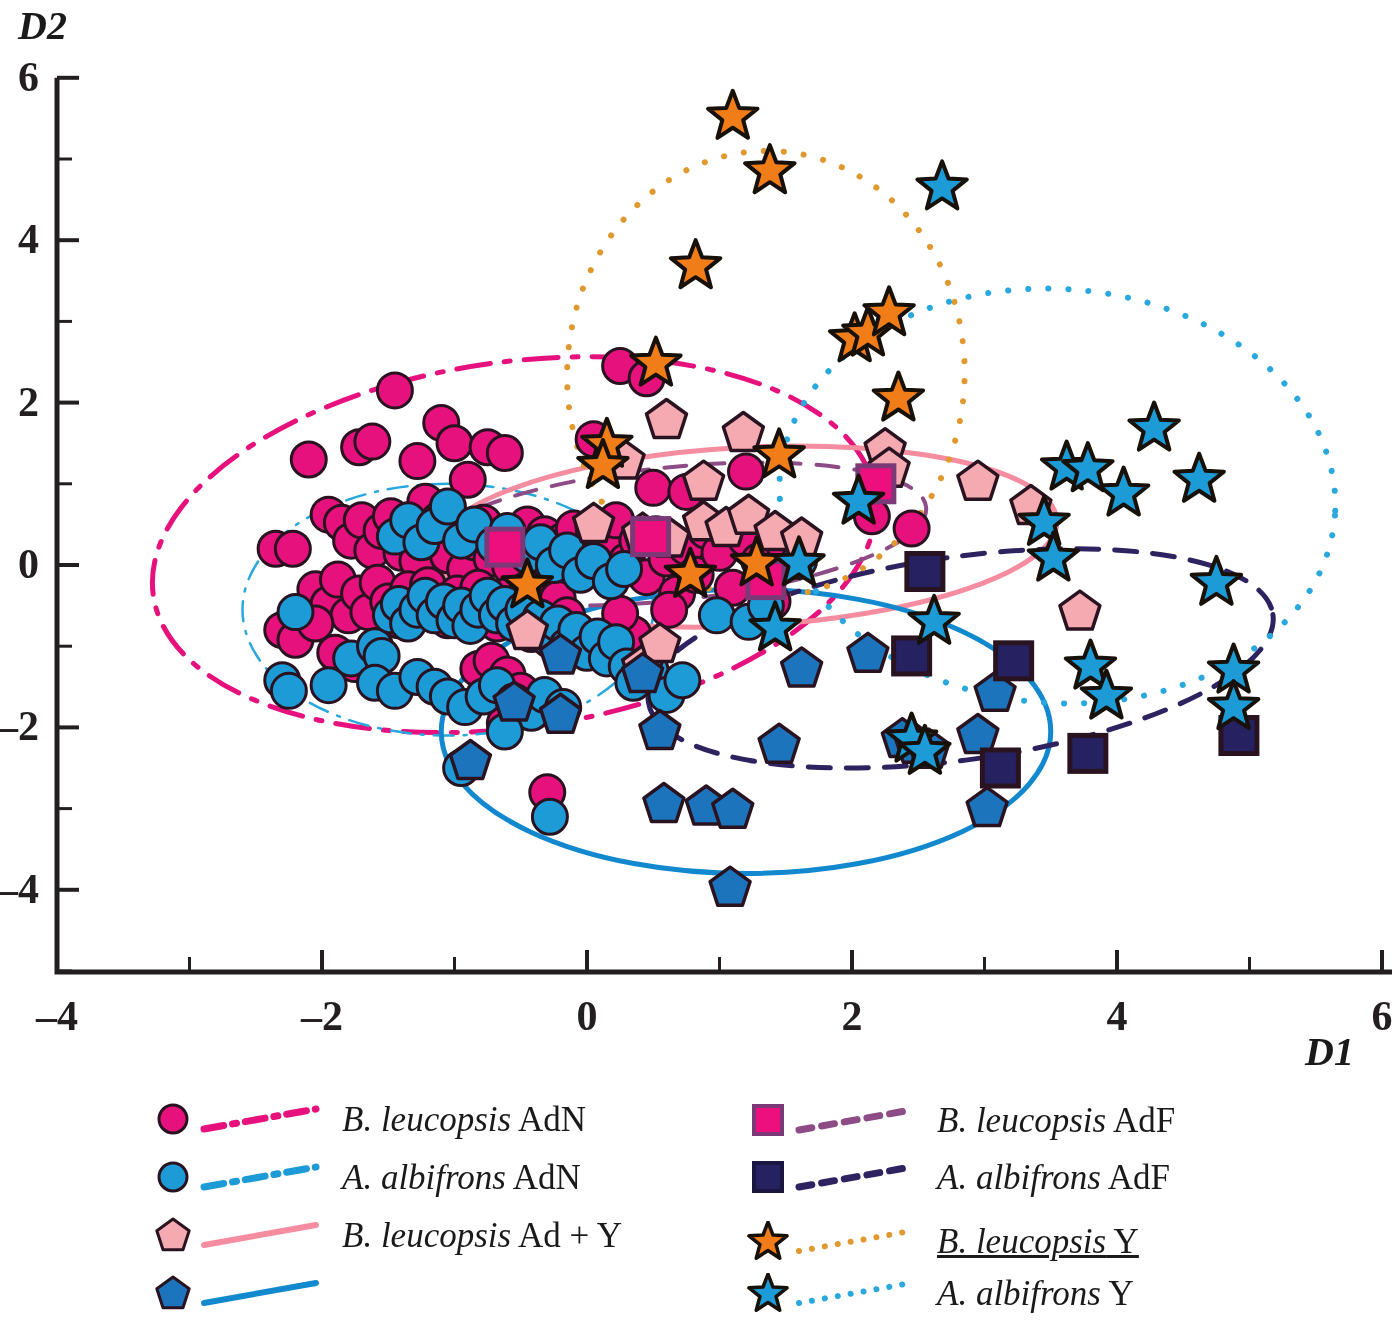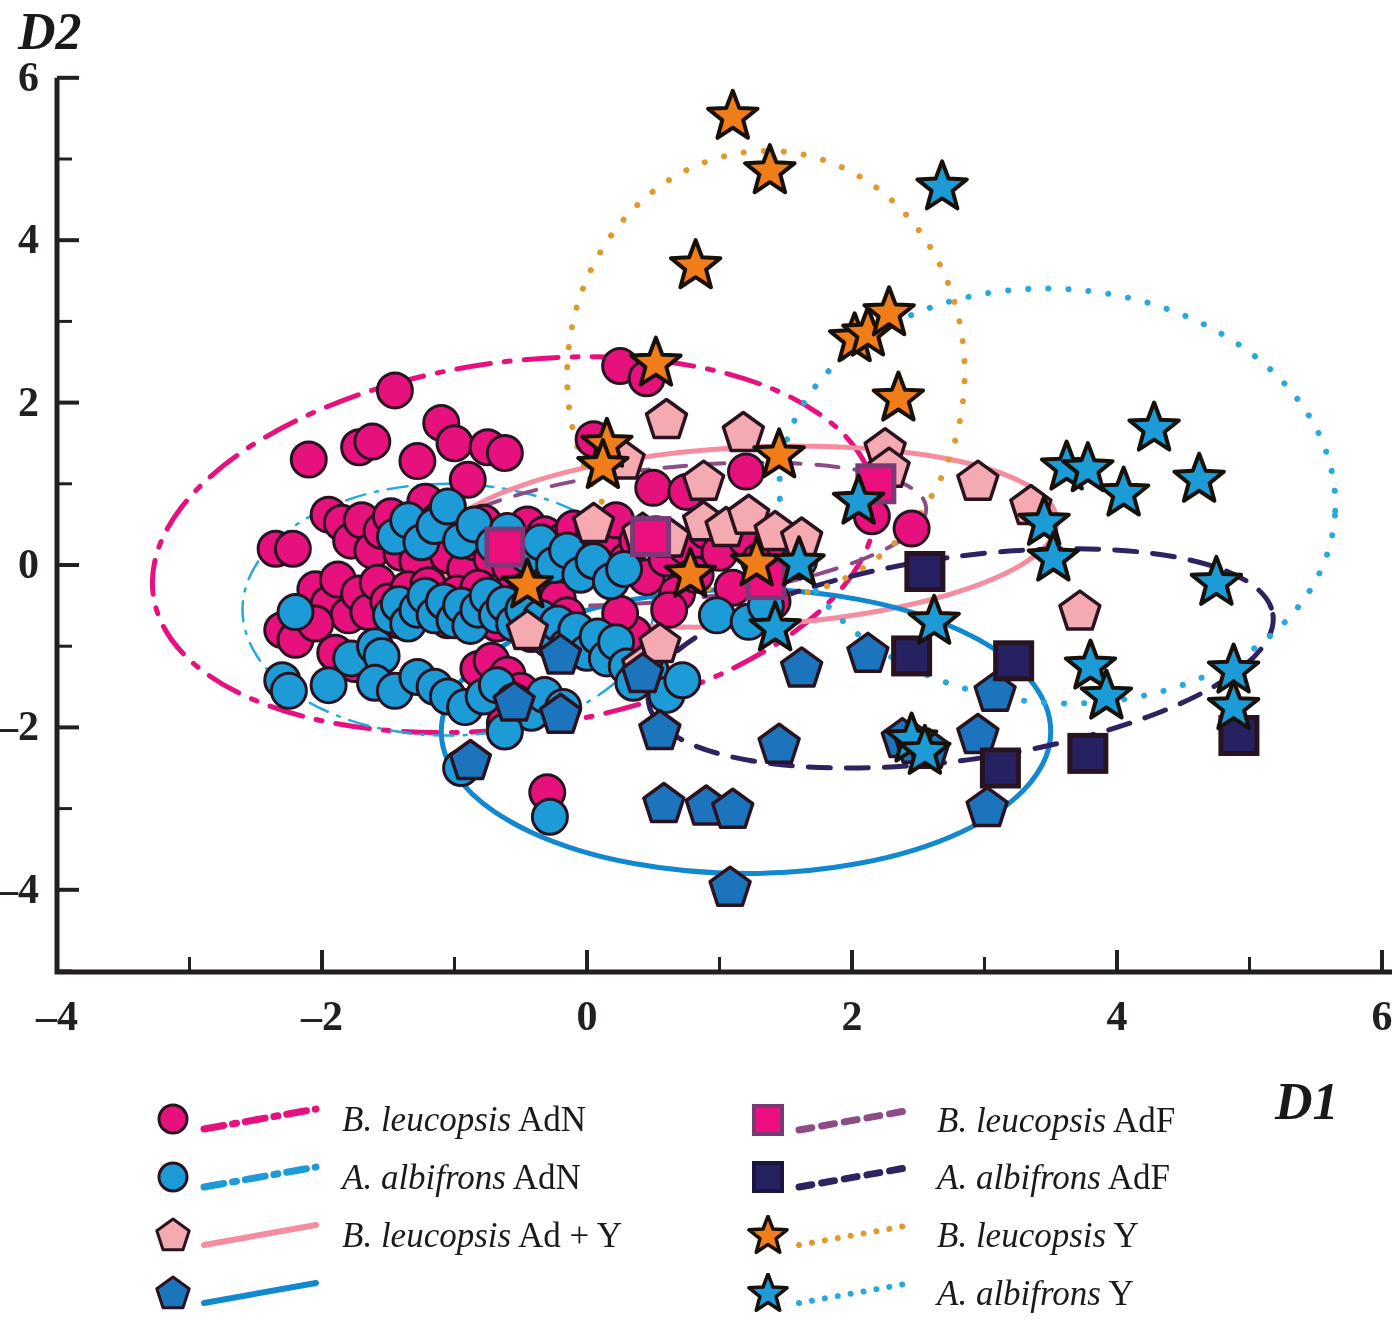--- a/index.html
+++ b/index.html
@@ -5,21 +5,21 @@
   html,body{margin:0;padding:0;background:#ffffff;}
   body{width:1393px;height:1328px;font-family:"Liberation Serif",serif;color:#1a1a1a;}
   #root{position:relative;width:1393px;height:1328px;overflow:hidden;}
   #plot{position:absolute;left:0;top:0;width:1393px;height:1080px;}
   #legend{position:absolute;left:0;top:1090px;width:1393px;height:238px;}
   .lg-row{position:absolute;display:flex;align-items:center;height:58px;}
   .lg-mark{width:46px;height:40px;flex:none;}
   .lg-line{width:120px;height:28px;flex:none;margin-left:4px;}
   .lg-txt{margin-left:22px;font-size:35px;white-space:nowrap;line-height:1;}
   .lg-txt i{font-style:italic;}
-  .ax-label{position:absolute;font-style:italic;font-weight:bold;font-size:52px;}
+  .ax-label{position:absolute;font-style:italic;font-weight:bold;font-size:40px;}
 </style>
 </head>
 <body>
 
 <div id="root">
 
   <svg id="plot" viewBox="0 0 1393 1080">
     <g id="ellipses">
         <ellipse cx="514.125" cy="544.7" rx="364.375" ry="182.70000000000002" fill="none" stroke="#E6117D" stroke-width="5" transform="rotate(-8 514.125 544.7)" stroke-dasharray="34,14,6,14" stroke-linecap="round"></ellipse>
         <ellipse cx="447.875" cy="609.66" rx="205.375" ry="125.86000000000001" fill="none" stroke="#29A8DE" stroke-width="2.5" transform="rotate(0 447.875 609.66)" stroke-dasharray="20,10,3,10" stroke-linecap="round"></ellipse>
@@ -345,21 +345,21 @@
         <line x1="984.5" y1="972" x2="984.5" y2="957" stroke="#231f20" stroke-width="3"></line>
         <line x1="1117" y1="972" x2="1117" y2="950" stroke="#231f20" stroke-width="4"></line>
         <text x="1117" y="1030" text-anchor="middle" font-family="&quot;Liberation Serif&quot;,serif" font-size="42" font-weight="bold" fill="#231f20">4</text>
         <line x1="1249.5" y1="972" x2="1249.5" y2="957" stroke="#231f20" stroke-width="3"></line>
         <line x1="1382" y1="972" x2="1382" y2="950" stroke="#231f20" stroke-width="4"></line>
         <text x="1382" y="1030" text-anchor="middle" font-family="&quot;Liberation Serif&quot;,serif" font-size="42" font-weight="bold" fill="#231f20">6</text>
       </g>
   </svg>
 
   <div class="ax-label" id="ylab" style="left:18px;top:2px;">D2</div>
-  <div class="ax-label" id="xlab" style="left:1275px;top:1028px;margin-top:44px;">D1</div>
+  <div class="ax-label" id="xlab" style="left:1305px;top:1028px;">D1</div>
 
   <div id="legend">
       <div class="lg-row" style="left: 150px; top: 0px;">
         <svg class="lg-mark" viewBox="0 0 46 40">
           <circle cx="23" cy="20" r="14" fill="#E6117D" stroke="#2a1320" stroke-width="3"></circle>
         </svg>
         <svg class="lg-line" viewBox="0 0 120 28">
           <line x1="4" y1="24" x2="116" y2="4" stroke="#E6117D" stroke-width="7" stroke-linecap="round" stroke-dasharray="20,9,4,9"></line>
         </svg>
         <div class="lg-txt"><i>B. leucopsis</i> AdN</div>
@@ -401,21 +401,21 @@
       </div>
       <div class="lg-row" style="left: 745px; top: 58px; text-align: center;">
         <svg class="lg-mark" viewBox="0 0 46 40">
           <rect x="9" y="6" width="28" height="28" fill="#262262" stroke="#1a1640" stroke-width="4"></rect>
         </svg>
         <svg class="lg-line" viewBox="0 0 120 28">
           <line x1="4" y1="24" x2="116" y2="4" stroke="#2E2260" stroke-width="7" stroke-linecap="round" stroke-dasharray="13,10"></line>
         </svg>
         <div class="lg-txt"><i>A. albifrons</i> AdF</div>
       </div>
-      <div class="lg-row" style="left: 745px; top: 116px;">
+      <div class="lg-row" style="left: 745px; top: 122px; text-decoration: underline;">
         <svg class="lg-mark" viewBox="0 0 46 40">
           <polygon points="23.00,1.00 28.00,14.12 42.02,14.82 31.08,23.63 34.76,37.18 23.00,29.50 11.24,37.18 14.92,23.63 3.98,14.82 18.00,14.12" fill="#F07D18" stroke="#17110a" stroke-width="3.5" stroke-linejoin="round"></polygon>
         </svg>
         <svg class="lg-line" viewBox="0 0 120 28">
           <line x1="4" y1="24" x2="116" y2="4" stroke="#E0992F" stroke-width="6" stroke-linecap="round" stroke-dasharray="0.1,13"></line>
         </svg>
         <div class="lg-txt"><i>B. leucopsis</i>  Y</div>
       </div>
       <div class="lg-row" style="left: 745px; top: 174px; justify-content: center;">
         <svg class="lg-mark" viewBox="0 0 46 40">

